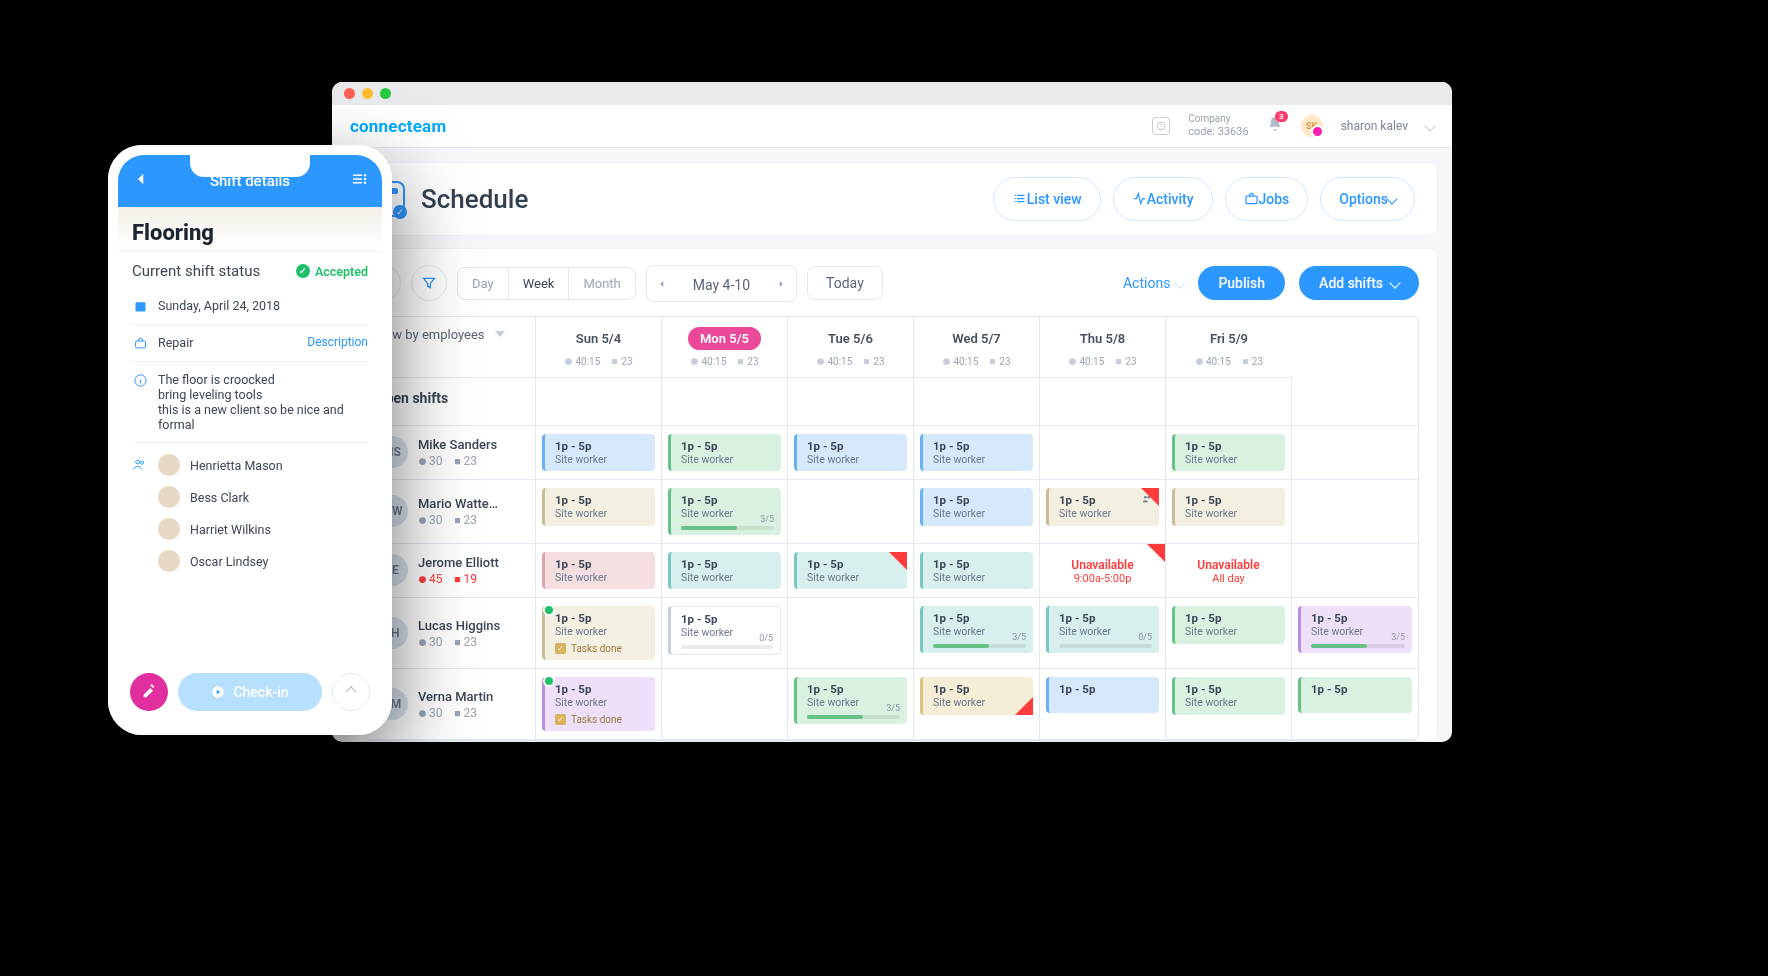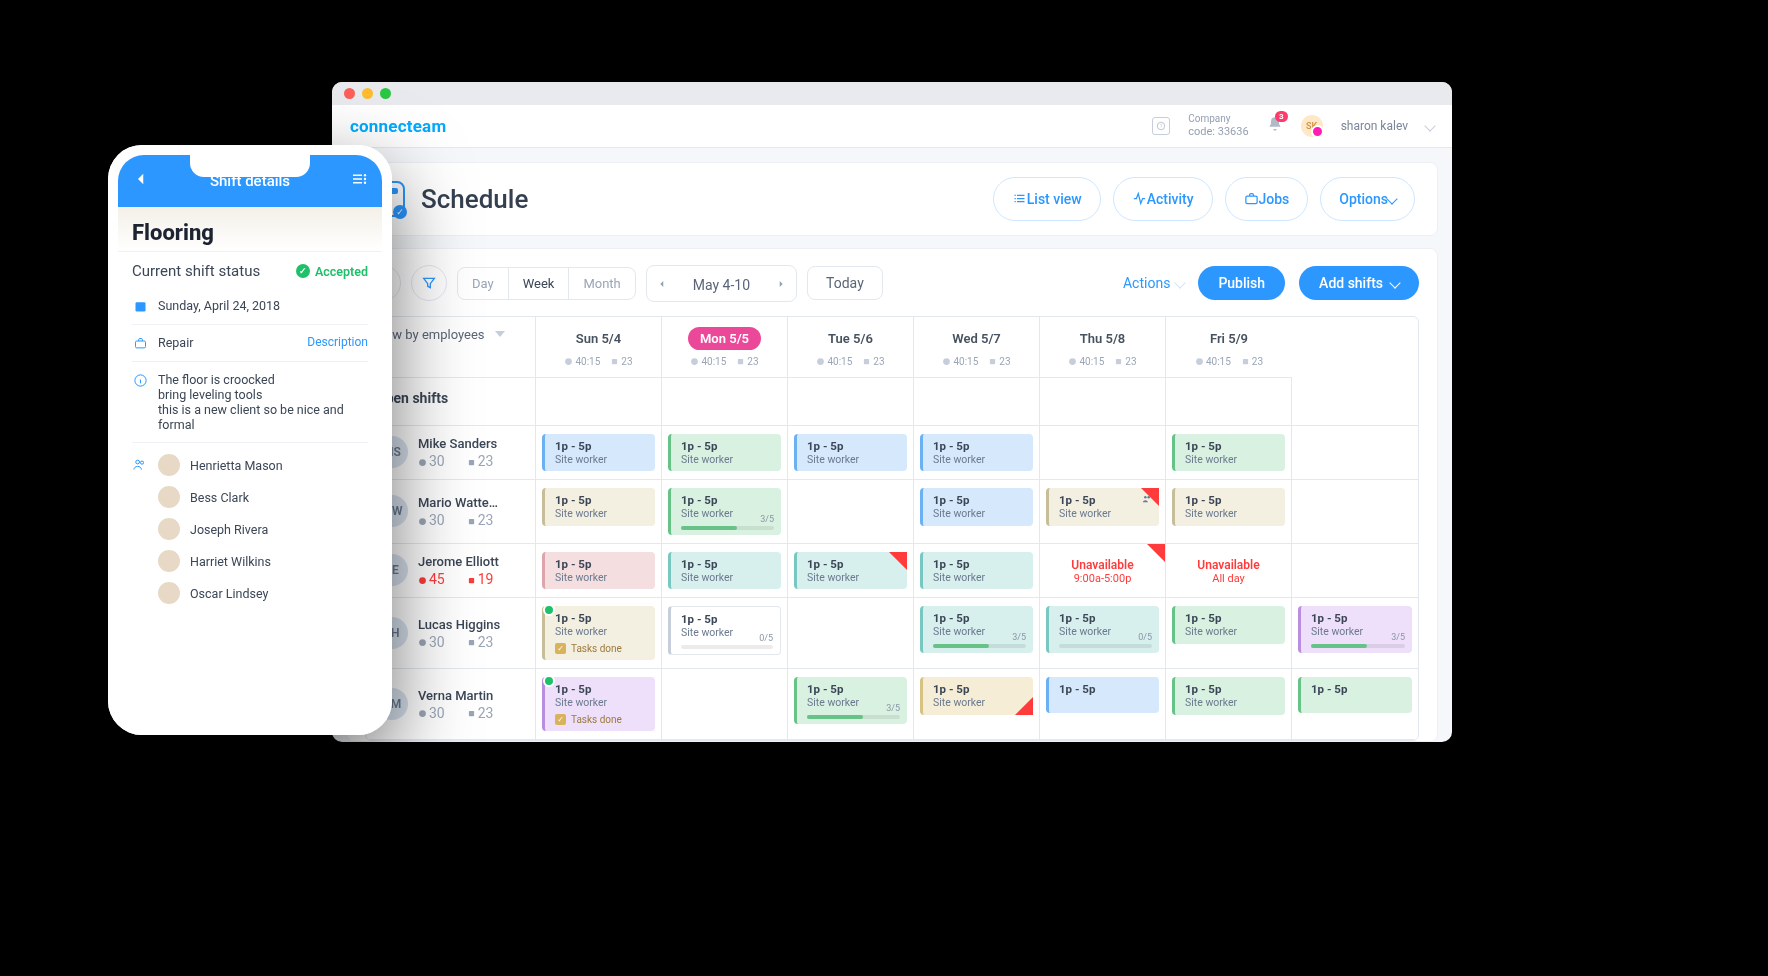--- a/index.html
+++ b/index.html
@@ -112,21 +112,21 @@
   .day-meta svg { width:9px; height:9px; fill:#c6cedb; vertical-align:middle; margin-right:2px; }
   .view-by { font-size:13px; color:#5a6678; display:flex; align-items:center; gap:10px; }
   .view-by .tri { width:0; height:0; border-left:5px solid transparent; border-right:5px solid transparent; border-top:6px solid #c6cedb; }
 
   .openshifts-row .g-cell:first-child { font-weight:700; color:#3b4656; font-size:14px; padding:12px 10px; }
 
   .emp-cell { display:flex; align-items:center; gap:10px; padding:8px 10px !important; }
   .avatar { width:32px; height:32px; border-radius:50%; background:#d8e2ef; display:flex; align-items:center; justify-content:center; color:#6b7a8f; font-size:12px; font-weight:600; overflow:hidden; }
   .emp-info { display:flex; flex-direction:column; gap:2px; }
   .emp-name { font-size:13px; color:#3b4656; font-weight:500; white-space:nowrap; overflow:hidden; text-overflow:ellipsis; max-width:110px; }
-  .emp-meta { display:flex; gap:22px; font-size:14px; color:#9aa6b7; align-items:flex-end; }
+  .emp-meta { display:flex; gap:10px; font-size:12px; color:#9aa6b7; align-items:flex-end; }
   .emp-meta.warn { color:#ff3b3b; }
   .emp-meta svg { width:9px; height:9px; fill:currentColor; vertical-align:middle; margin-right:2px; }
 
   .shift {
     border-radius:4px; padding:5px 7px 5px 10px; position:relative;
     border-left:3px solid rgba(0,0,0,.2);
     font-size:11px; line-height:1.25;
     min-height:36px;
   }
   .shift .t { font-weight:700; color:#3b4656; font-size:11.5px; }
@@ -784,26 +784,39 @@
               </svg></span>
           <span class="av"></span>
           <span>Henrietta Mason</span>
         </div>
         <div class="assignee">
             <span class="av"></span>
             <span>Bess Clark</span>
           </div>
         <div class="assignee">
             <span class="av"></span>
-            <span>Joseph Rivera</span>
-          </div>
-        <div class="assignee">
-            <span class="av"></span>
             <span>Harriet Wilkins</span>
           </div>
         <div class="assignee">
             <span class="av"></span>
             <span>Oscar Lindsey</span>
           </div>
       </div>
     </div>
+    <div class="ph-footer">
+      <div class="fab">
+          <svg viewBox="0 0 24 24">
+            <path d="M4 20h4l10-10-4-4L4 16v4zm14-14l2-2-4-4-2 2 4 4z"></path>
+          </svg>
+        </div>
+      <div class="checkin-btn">
+          <svg viewBox="0 0 24 24">
+            <circle cx="12" cy="12" r="10"></circle>
+            <path d="M10 8l6 4-6 4z" fill="#2b97ff"></path>
+          </svg>
+          <span>Check-in</span>
+        </div>
+      <div class="up-btn">
+          <span class="chev-up"></span>
+        </div>
+    </div>
   </div>
 </div>
 
 </body></html>

